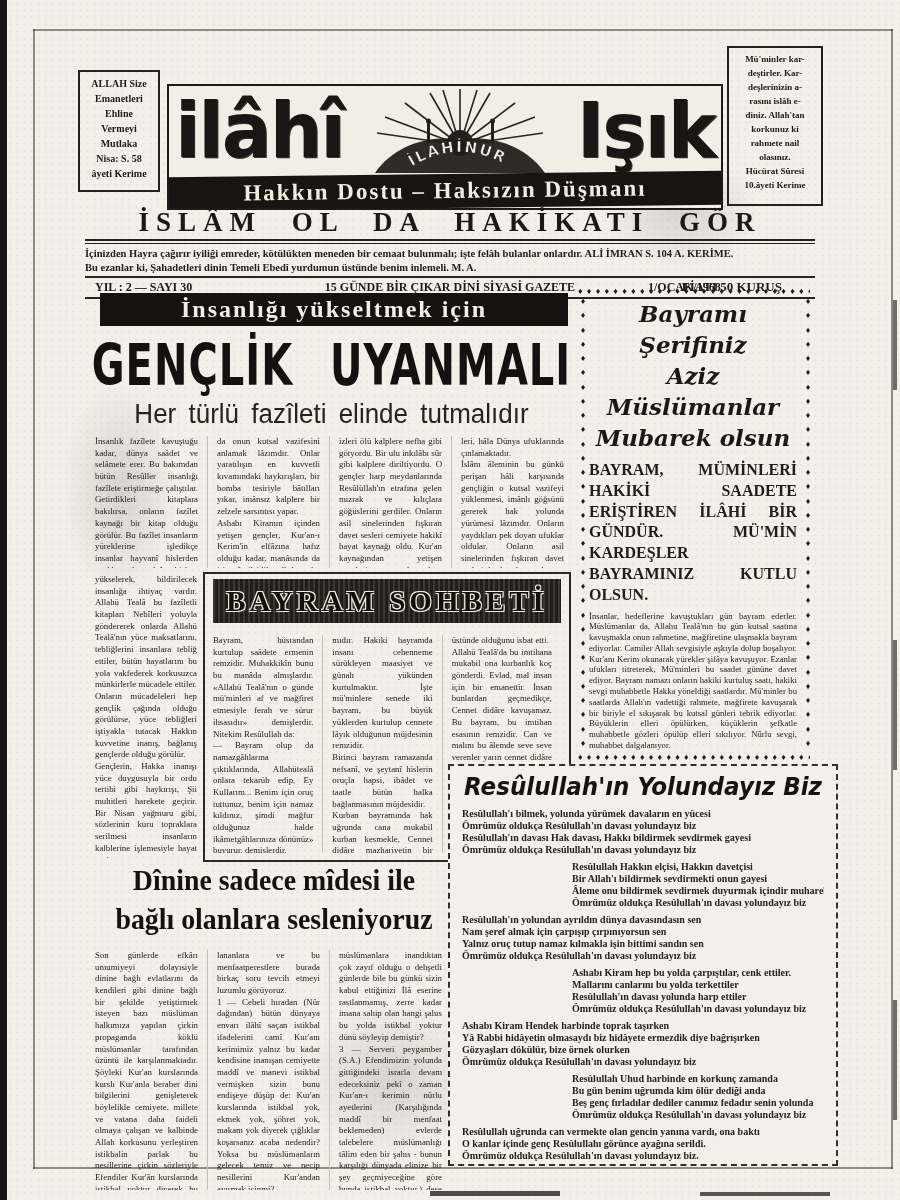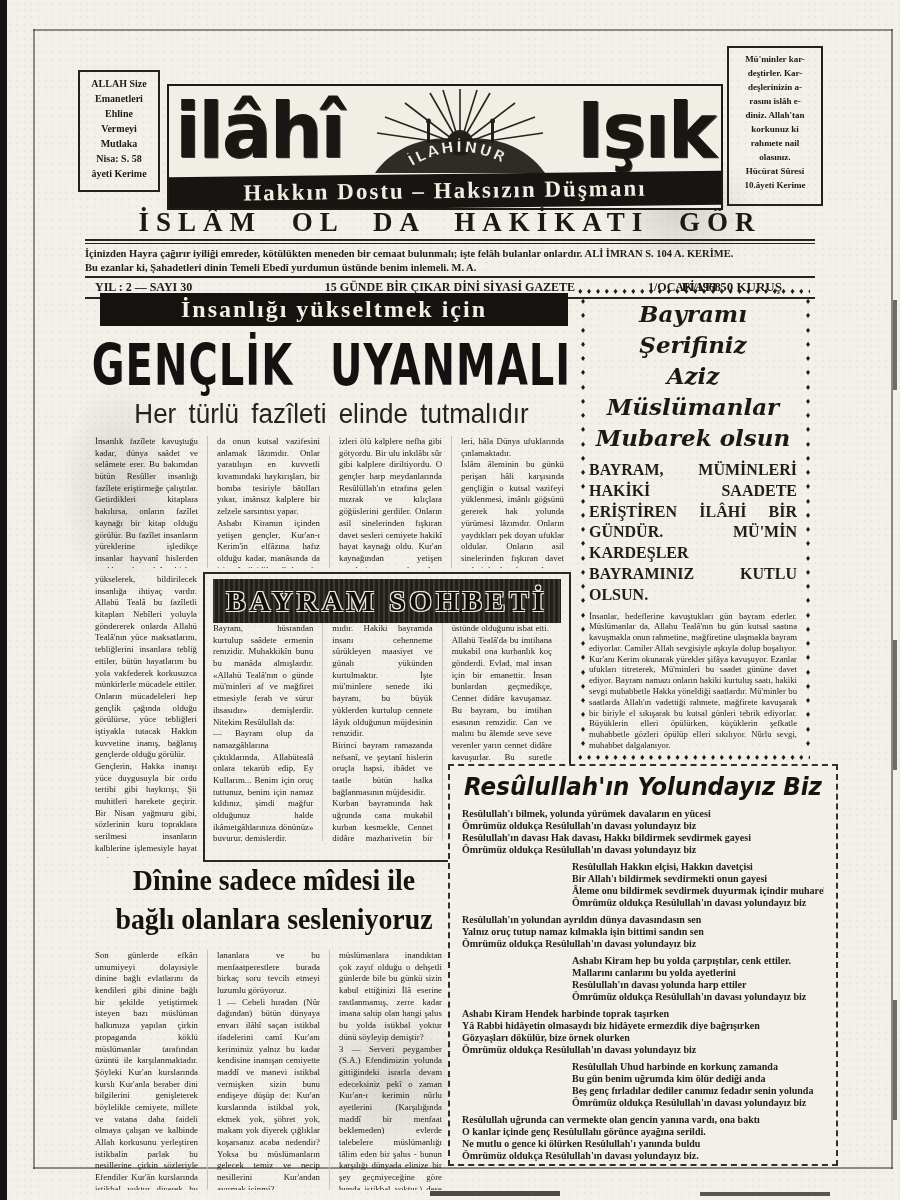--- a/index.html
+++ b/index.html
@@ -39,21 +39,21 @@
   .subhead{font-family:"Liberation Sans", sans-serif; font-size:26px; word-spacing:5px; white-space:nowrap; text-align:center; color:#242320; transform:scaleY(1.05); transform-origin:center top;}
 
   .coltext{font-size:8.8px; line-height:1.33; text-align:justify; white-space:pre-line; color:#23211c; overflow:hidden;}
   .colrow{display:flex;}
   .colrow > div{flex:1; overflow:hidden;}
   .colrow > div + div{border-left:1px solid #c9c3b5; padding-left:9px;}
   .colrow > div{padding-right:9px;}
 
   
   .bayrambox{border:2px solid #2a2822; padding:5px 8px; background:transparent;}
-  .bayramtitle{height:44px; margin-bottom:0; background:repeating-linear-gradient(90deg,#3b3933 0 2px,#211f1a 2px 5px); display:flex; align-items:center; justify-content:center; font-weight:bold; font-size:29px; letter-spacing:4px; color:#111009; text-shadow:-1px -1px 0 #efece2, 1px -1px 0 #efece2, -1px 1px 0 #efece2, 1px 1px 0 #efece2; white-space:nowrap;}
+  .bayramtitle{height:44px; margin-bottom:12px; background:repeating-linear-gradient(90deg,#3b3933 0 2px,#211f1a 2px 5px); display:flex; align-items:center; justify-content:center; font-weight:bold; font-size:29px; letter-spacing:4px; color:#111009; text-shadow:-1px -1px 0 #efece2, 1px -1px 0 #efece2, -1px 1px 0 #efece2, 1px 1px 0 #efece2; white-space:nowrap;}
 
   
   .bh{font-weight:bold; font-size:29px; text-align:center; white-space:nowrap; color:#14130f; transform:scaleX(0.96); transform-origin:center;}
 
   
   .diamonds{color:#1d1b16; font-size:9px; letter-spacing:1px; overflow:hidden; white-space:nowrap; line-height:10px;}
   .diamonds.vert{writing-mode:vertical-rl; white-space:nowrap; line-height:9px;}
   .aziztitle{font-style:italic; font-weight:bold; font-size:23px; line-height:31px; text-align:center; font-family:"DejaVu Serif", serif; color:#1a1914;}
   .azizcaps{font-weight:bold; font-size:16px; line-height:1.3; text-align:justify; color:#201e19;}
   .azizbody{font-size:8.7px; line-height:1.24; text-align:justify; white-space:pre-line; color:#25231d; overflow:hidden;}
@@ -226,43 +226,43 @@
           <div class="pline">Ömrümüz oldukça Resûlullah'ın davası yolundayız biz</div>
         </div>
         <div class="stanza ind">
           <div class="pline">Resûlullah Hakkın elçisi, Hakkın davetçisi</div>
           <div class="pline">Bir Allah'ı bildirmek sevdirmekti onun gayesi</div>
           <div class="pline">Âleme onu bildirmek sevdirmek duyurmak içindir muharebesi</div>
           <div class="pline">Ömrümüz oldukça Resûlullah'ın davası yolundayız biz</div>
         </div>
         <div class="stanza">
           <div class="pline">Resûlullah'ın yolundan ayrıldın dünya davasındasın sen</div>
+          <div class="pline">Nam şeref almak için çarpışıp çırpınıyorsun sen</div>
           <div class="pline">Yalnız oruç tutup namaz kılmakla işin bittimi sandın sen</div>
           <div class="pline">Ömrümüz oldukça Resûlullah'ın davası yolundayız biz</div>
         </div>
         <div class="stanza ind">
           <div class="pline">Ashabı Kiram hep bu yolda çarpıştılar, cenk ettiler.</div>
-          <div class="pline">Mallarını canlarını bu yolda ayetlerini</div>
+          <div class="pline">Mallarını canlarını bu yolda terkettiler</div>
           <div class="pline">Resûlullah'ın davası yolunda harp ettiler</div>
           <div class="pline">Ömrümüz oldukça Resûlullah'ın davası yolundayız biz</div>
         </div>
         <div class="stanza">
           <div class="pline">Ashabı Kiram Hendek harbinde toprak taşırken</div>
           <div class="pline">Yâ Rabbi hidâyetin olmasaydı biz hidâyete ermezdik diye bağrışırken</div>
           <div class="pline">Gözyaşları dökülür, bize örnek olurken</div>
           <div class="pline">Ömrümüz oldukça Resûlullah'ın davası yolundayız biz</div>
         </div>
         <div class="stanza ind">
           <div class="pline">Resûlullah Uhud harbinde en korkunç zamanda</div>
           <div class="pline">Bu gün benim uğrumda kim ölür dediği anda</div>
           <div class="pline">Beş genç fırladılar dediler canımız fedadır senin yolunda</div>
           <div class="pline">Ömrümüz oldukça Resûlullah'ın davası yolundayız biz</div>
         </div>
         <div class="stanza">
           <div class="pline">Resûlullah uğrunda can vermekte olan gencin yanına vardı, ona baktı</div>
           <div class="pline">O kanlar içinde genç Resûlullahı görünce ayağına serildi.</div>
-          <div class="pline">Ne mutlu o gence ki ölürken Resûlullah'ı yanında buldu</div>
           <div class="pline">Ömrümüz oldukça Resûlullah'ın davası yolundayız biz.</div>
         </div>
       </div>
   </div>
 
 </div>
 
 </body></html>

